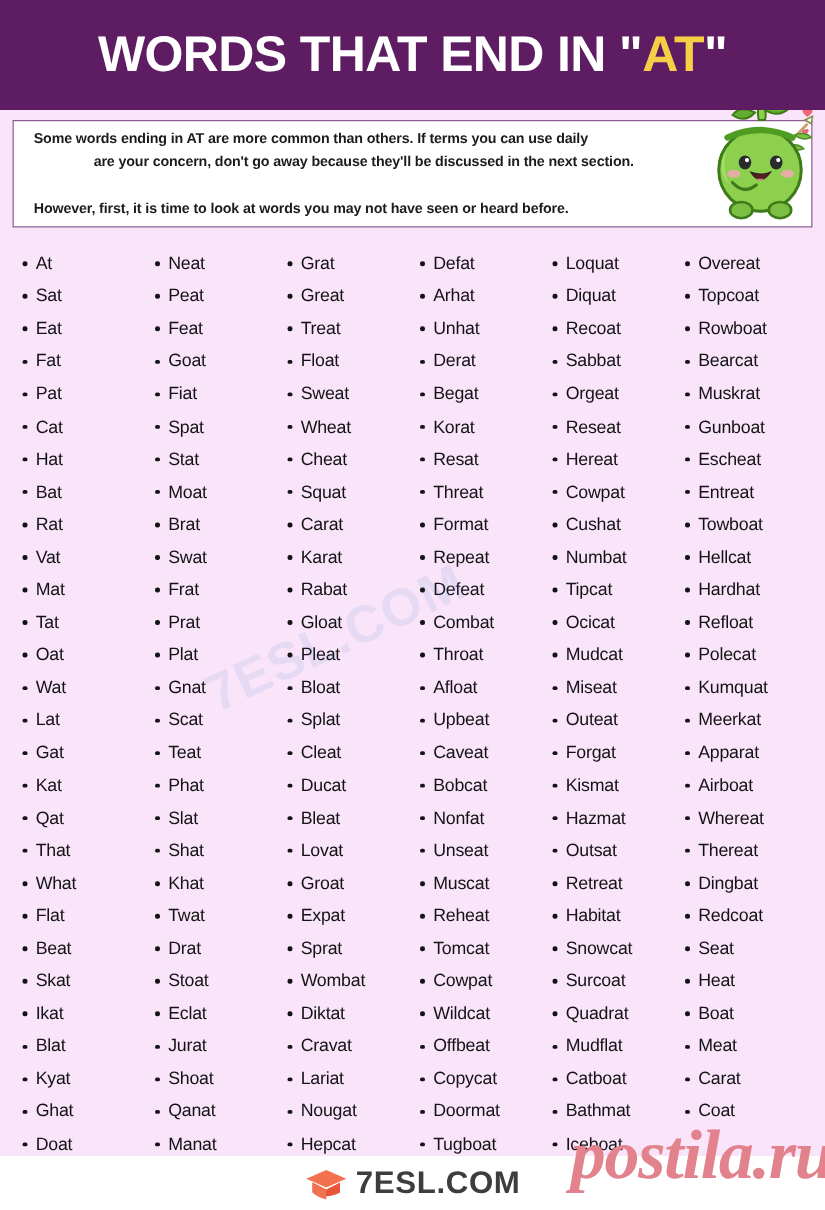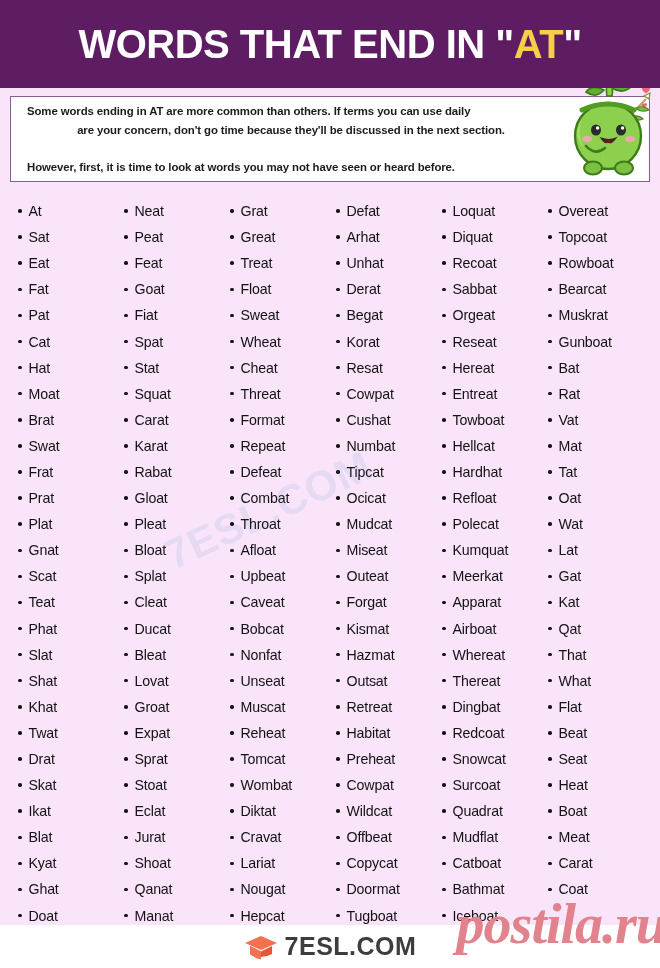--- a/index.html
+++ b/index.html
@@ -172,21 +172,21 @@
 
   <div id="header">
     <div id="header-title">
       <span>WORDS THAT END IN "</span><span class="hl">AT</span><span>"</span>
     </div>
   </div>
 
   <div id="intro-wrap">
     <div id="intro-box">
       <div class="intro-line l1">Some words ending in AT are more common than others. If terms you can use daily</div>
-      <div class="intro-line l2">are your concern, don't go time because they'll be discussed in the next section.</div>
+      <div class="intro-line l2">are your concern, don't go away because they'll be discussed in the next section.</div>
       <div class="intro-line l3">However, first, it is time to look at words you may not have seen or heard before.</div>
     </div>
 
     <svg id="mascot" viewBox="0 0 96 112">
 
       <path d="M74 6 c1.8 -3 6 -2.4 6 1.2 c0 3 -4 5.4 -6 7 c-2 -1.6 -6 -4 -6 -7 c0 -3.6 4.2 -4.2 6 -1.2z" fill="#f1647c"></path>
       <path d="M86 14 c1.2 -2 4 -1.6 4 0.8 c0 2 -2.7 3.6 -4 4.7 c-1.3 -1.1 -4 -2.7 -4 -4.7 c0 -2.4 2.8 -2.8 4 -0.8z" fill="#f1647c"></path>
       <path d="M84 30 c0.9 -1.5 3 -1.2 3 0.6 c0 1.5 -2 2.7 -3 3.5 c-1 -0.8 -3 -2 -3 -3.5 c0 -1.8 2.1 -2.1 3 -0.6z" fill="#f1647c"></path>
 
       <path d="M86 25 L62 50" stroke="#c9a06a" stroke-width="2.2" fill="none"></path>
@@ -385,20 +385,24 @@
         <div class="word-item">
           <span class="bullet"></span>
           <span>Resat</span>
         </div>
         <div class="word-item">
           <span class="bullet"></span>
           <span>Hereat</span>
         </div>
         <div class="word-item">
           <span class="bullet"></span>
+          <span>Escheat</span>
+        </div>
+        <div class="word-item">
+          <span class="bullet"></span>
           <span>Bat</span>
         </div>
         <div class="word-item">
           <span class="bullet"></span>
           <span>Moat</span>
         </div>
         <div class="word-item">
           <span class="bullet"></span>
           <span>Squat</span>
         </div>
@@ -734,24 +738,20 @@
           <span class="bullet"></span>
           <span>Drat</span>
         </div>
         <div class="word-item">
           <span class="bullet"></span>
           <span>Sprat</span>
         </div>
         <div class="word-item">
           <span class="bullet"></span>
           <span>Tomcat</span>
-        </div>
-        <div class="word-item">
-          <span class="bullet"></span>
-          <span>Preheat</span>
         </div>
         <div class="word-item">
           <span class="bullet"></span>
           <span>Snowcat</span>
         </div>
         <div class="word-item">
           <span class="bullet"></span>
           <span>Seat</span>
         </div>
         <div class="word-item">

